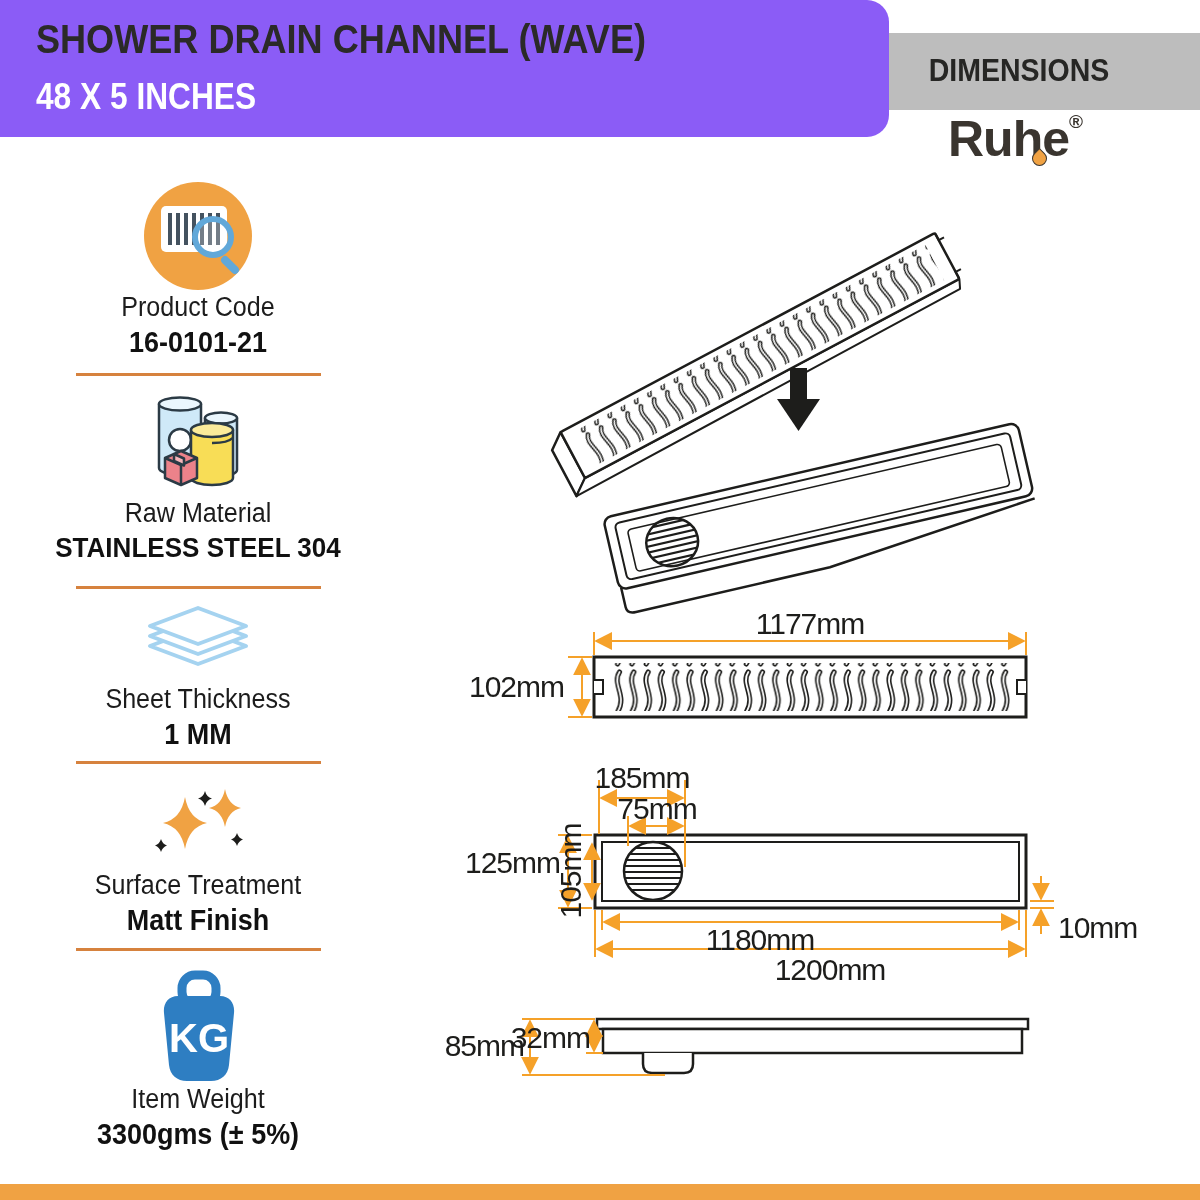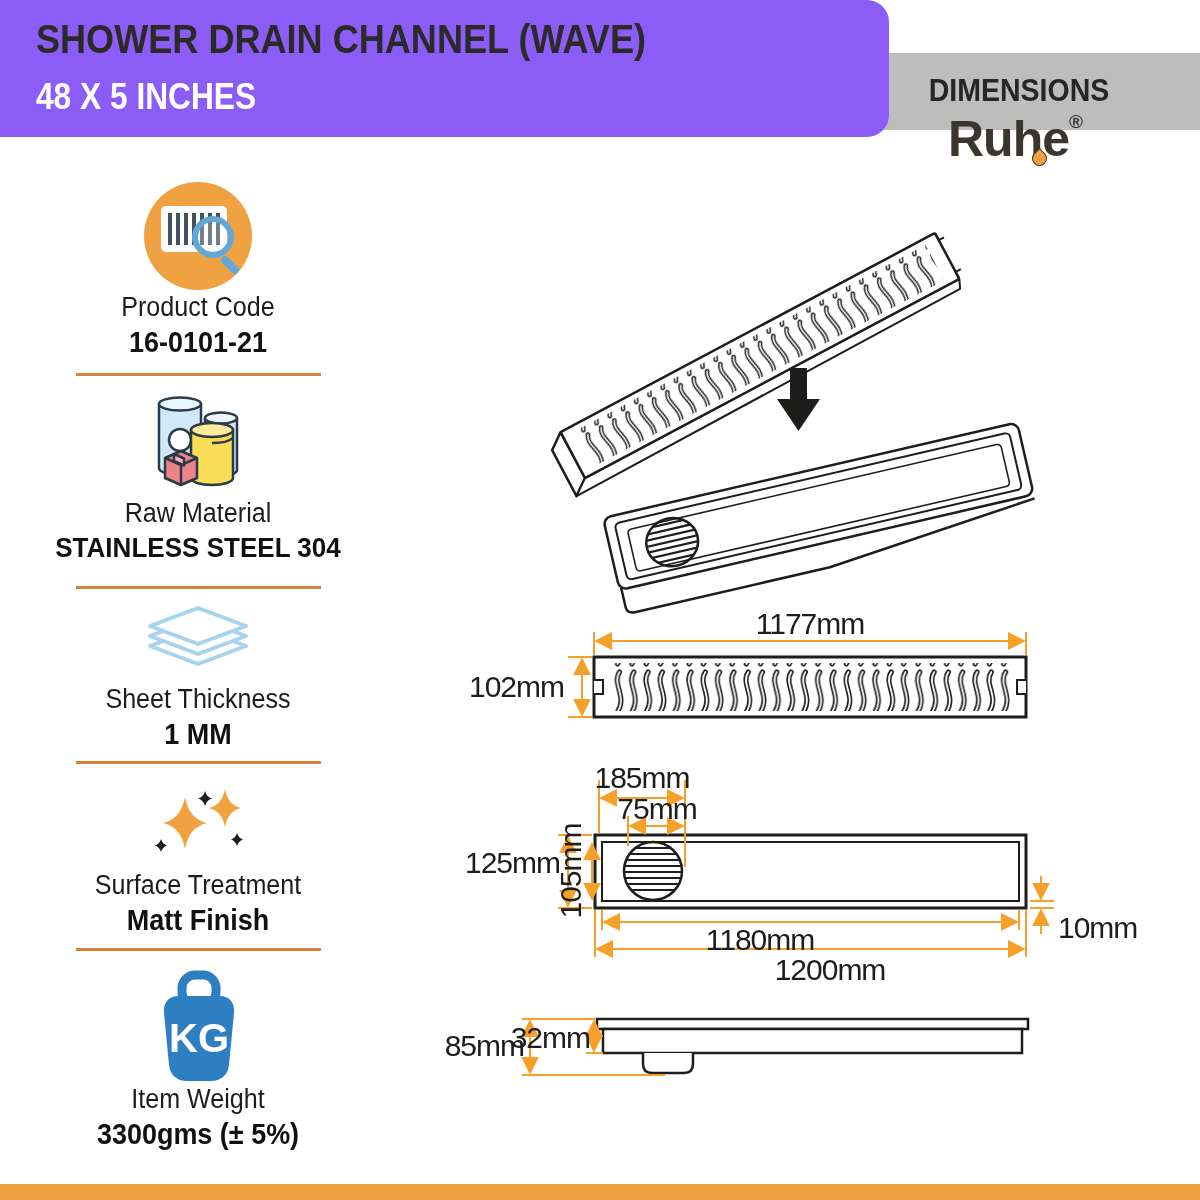--- a/index.html
+++ b/index.html
@@ -1,19 +1,19 @@
 <!DOCTYPE html>
 <html><head>
 <meta charset="utf-8">
 <style>
   html,body{margin:0;padding:0;background:#fff;}
   #page{position:relative;width:1200px;height:1200px;background:#fff;overflow:hidden;
         font-family:"Liberation Sans",sans-serif;color:#1d1d1b;}
   
-  .gray-band{position:absolute;left:838px;top:33px;width:362px;height:77px;background:#bdbdbd;margin-top:20px;}
+  .gray-band{position:absolute;left:838px;top:33px;width:362px;height:77px;background:#bdbdbd;}
   .dim-label{position:absolute;left:0;top:20px;width:100%;text-align:center;
              font-size:31px;font-weight:bold;color:#262624;transform:scaleX(.92);}
   .banner{position:absolute;left:0;top:0;width:857px;height:137px;background:#8b5cf6;
           border-radius:0 22px 22px 0;padding-left:32px;}
   .banner h1{position:absolute;left:36px;top:16px;margin:0;font-size:41px;font-weight:bold;
              color:#2b2a28;white-space:nowrap;transform:scaleX(.88);transform-origin:left center;}
   .banner h2{position:absolute;left:36px;top:76px;margin:0;font-size:36px;font-weight:bold;
              color:#fff;white-space:nowrap;transform:scaleX(.88);transform-origin:left center;}
   .brand{position:absolute;left:928px;top:110px;font-size:50px;font-weight:bold;color:#3a352f;
          letter-spacing:-1px;margin-left:20px;}

